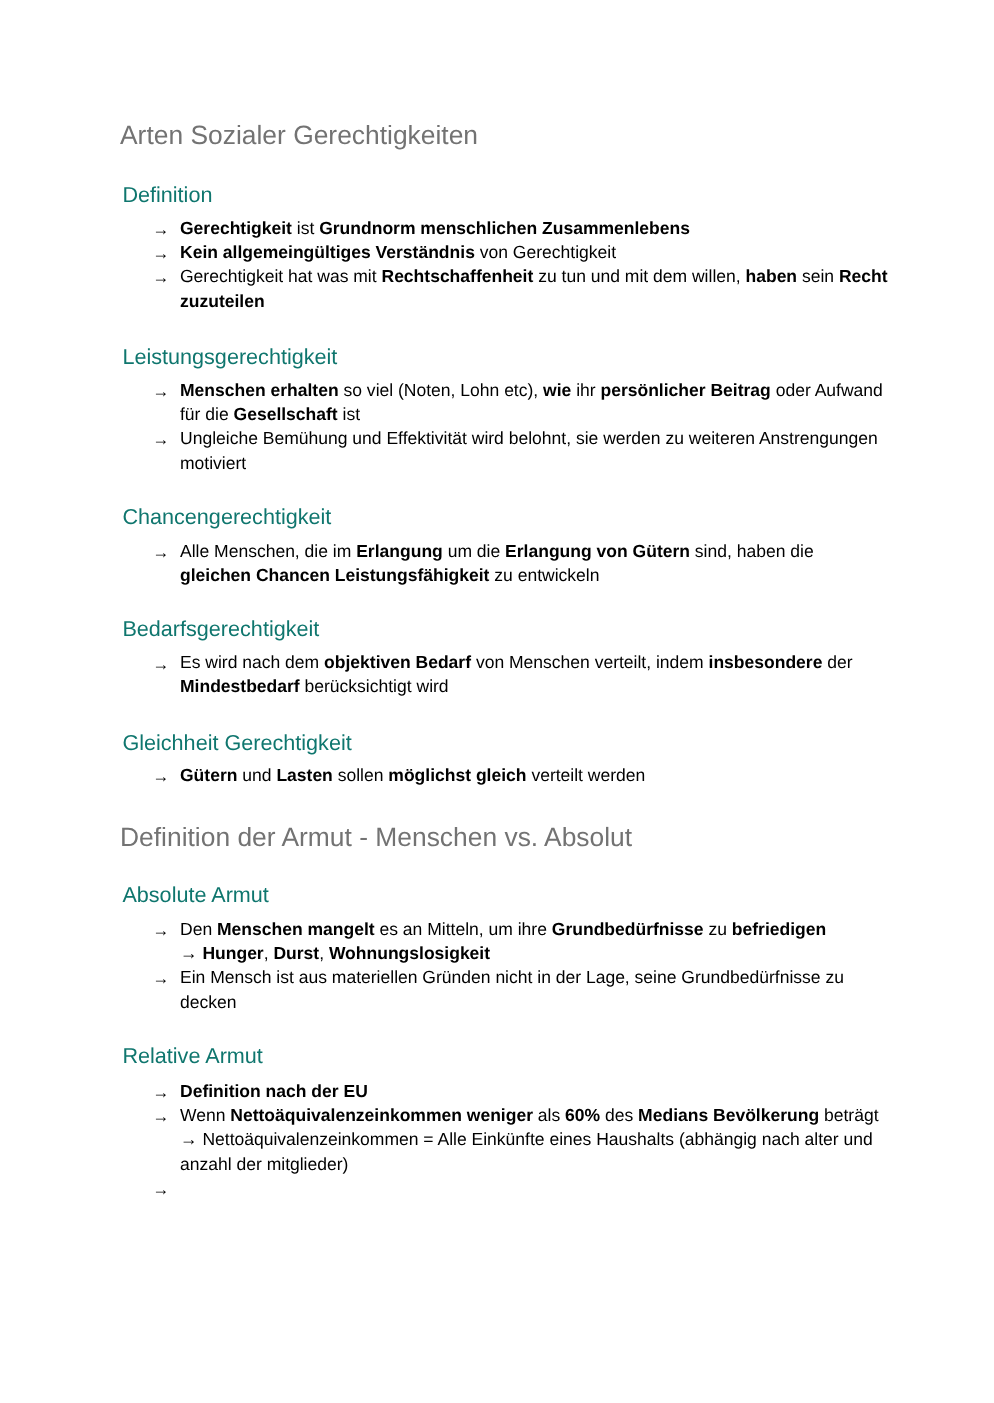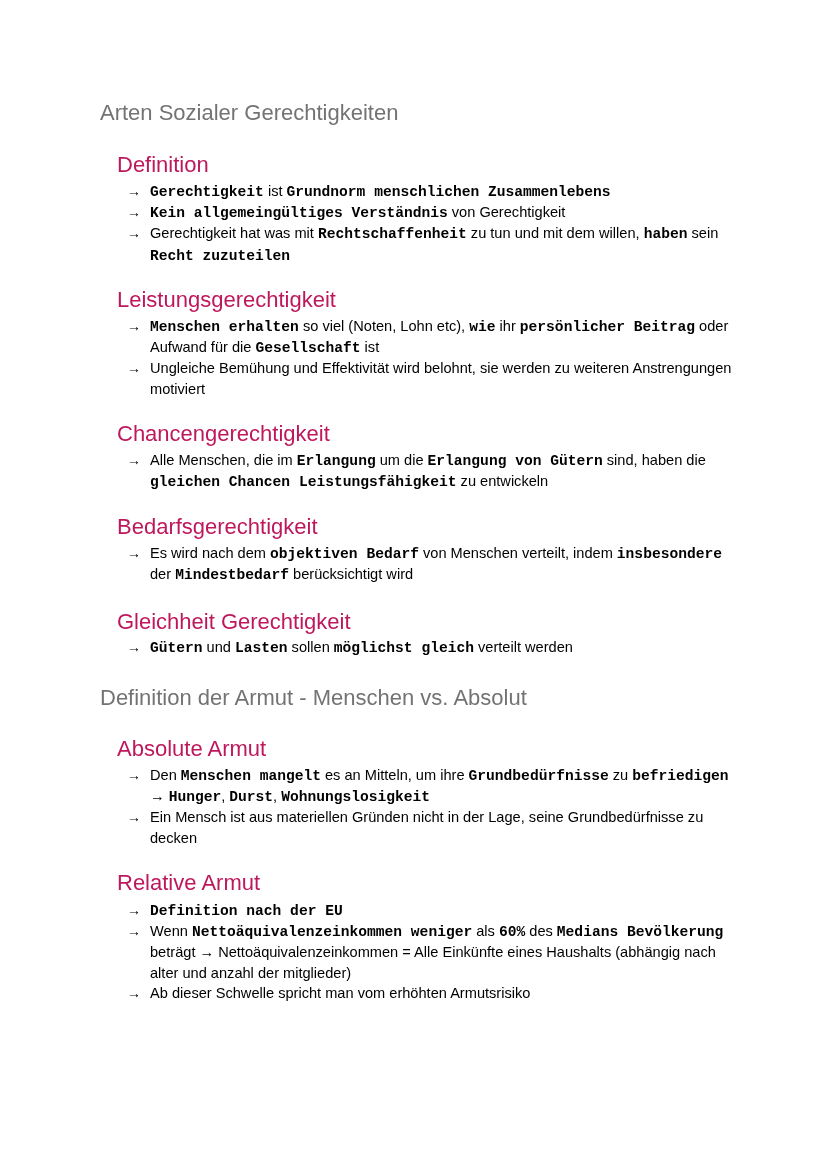--- a/index.html
+++ b/index.html
@@ -1,24 +1,24 @@
 <!DOCTYPE html>
 <html><head>
 <meta charset="utf-8">
 <style>
   html, body { margin: 0; padding: 0; background: #ffffff; }
   body { width: 828px; height: 1169px; position: relative; overflow: hidden;
          font-family: "Liberation Sans", sans-serif; color: #000; }
   .page { position: absolute; left: 100px; top: 0; width: 640px; }
   .h1 { position: absolute; left: 0; font-size: 22px; color: #737373; white-space: nowrap; }
-  .h2 { position: absolute; left: 17px; font-size: 22px; color: #be185d; white-space: nowrap; }
+  .h2 { position: absolute; left: 2px; font-size: 18px; color: #0f766e; white-space: nowrap; }
   .list { position: absolute; left: 0; width: 640px; margin: 0; padding: 0; list-style: none; }
   .list li { position: relative; padding-left: 50px; font-size: 14.6px; line-height: 20.2px; }
   .arrow { position: absolute; left: 27px; top: 0; font-size: 14px; font-weight: bold; }
-  b { font-weight: bold; font-family: Liberation Mono, monospace; }
+  b { font-weight: bold; }
 </style>
 </head>
 <body>
 
 <div class="page">
   <div class="h1" style="top:100px">Arten Sozialer Gerechtigkeiten</div>
 
   <div class="h2" style="top:152px">Definition</div>
   <ul class="list" style="top:181px">
       <li><span class="arrow">→</span><b>Gerechtigkeit</b><span> ist </span><b>Grundnorm menschlichen Zusammenlebens</b></li>
@@ -52,15 +52,15 @@
   <div class="h2" style="top:736px">Absolute Armut</div>
   <ul class="list" style="top:765px">
       <li><span class="arrow">→</span><span>Den </span><b>Menschen mangelt</b><span> es an Mitteln, um ihre </span><b>Grundbedürfnisse</b><span> zu </span><b>befriedigen</b><br><span>→ </span><b>Hunger</b><span>, </span><b>Durst</b><span>, </span><b>Wohnungslosigkeit</b></li>
       <li><span class="arrow">→</span><span>Ein Mensch ist aus materiellen Gründen nicht in der Lage, seine Grundbedürfnisse zu decken</span></li>
     </ul>
 
   <div class="h2" style="top:870px">Relative Armut</div>
   <ul class="list" style="top:900px">
       <li><span class="arrow">→</span><b>Definition nach der EU</b></li>
       <li><span class="arrow">→</span><span>Wenn </span><b>Nettoäquivalenzeinkommen weniger</b><span> als </span><b>60%</b><span> des </span><b>Medians Bevölkerung</b><span> beträgt → Nettoäquivalenzeinkommen = Alle Einkünfte eines Haushalts (abhängig nach alter und anzahl der mitglieder)</span></li>
-      <li><span class="arrow">→</span><span>Ab dieser Schwelle spricht man vom erhöhten Armutsrisiko</span></li>
+      <li><span class="arrow">→</span></li>
     </ul>
 </div>
 
 </body></html>

